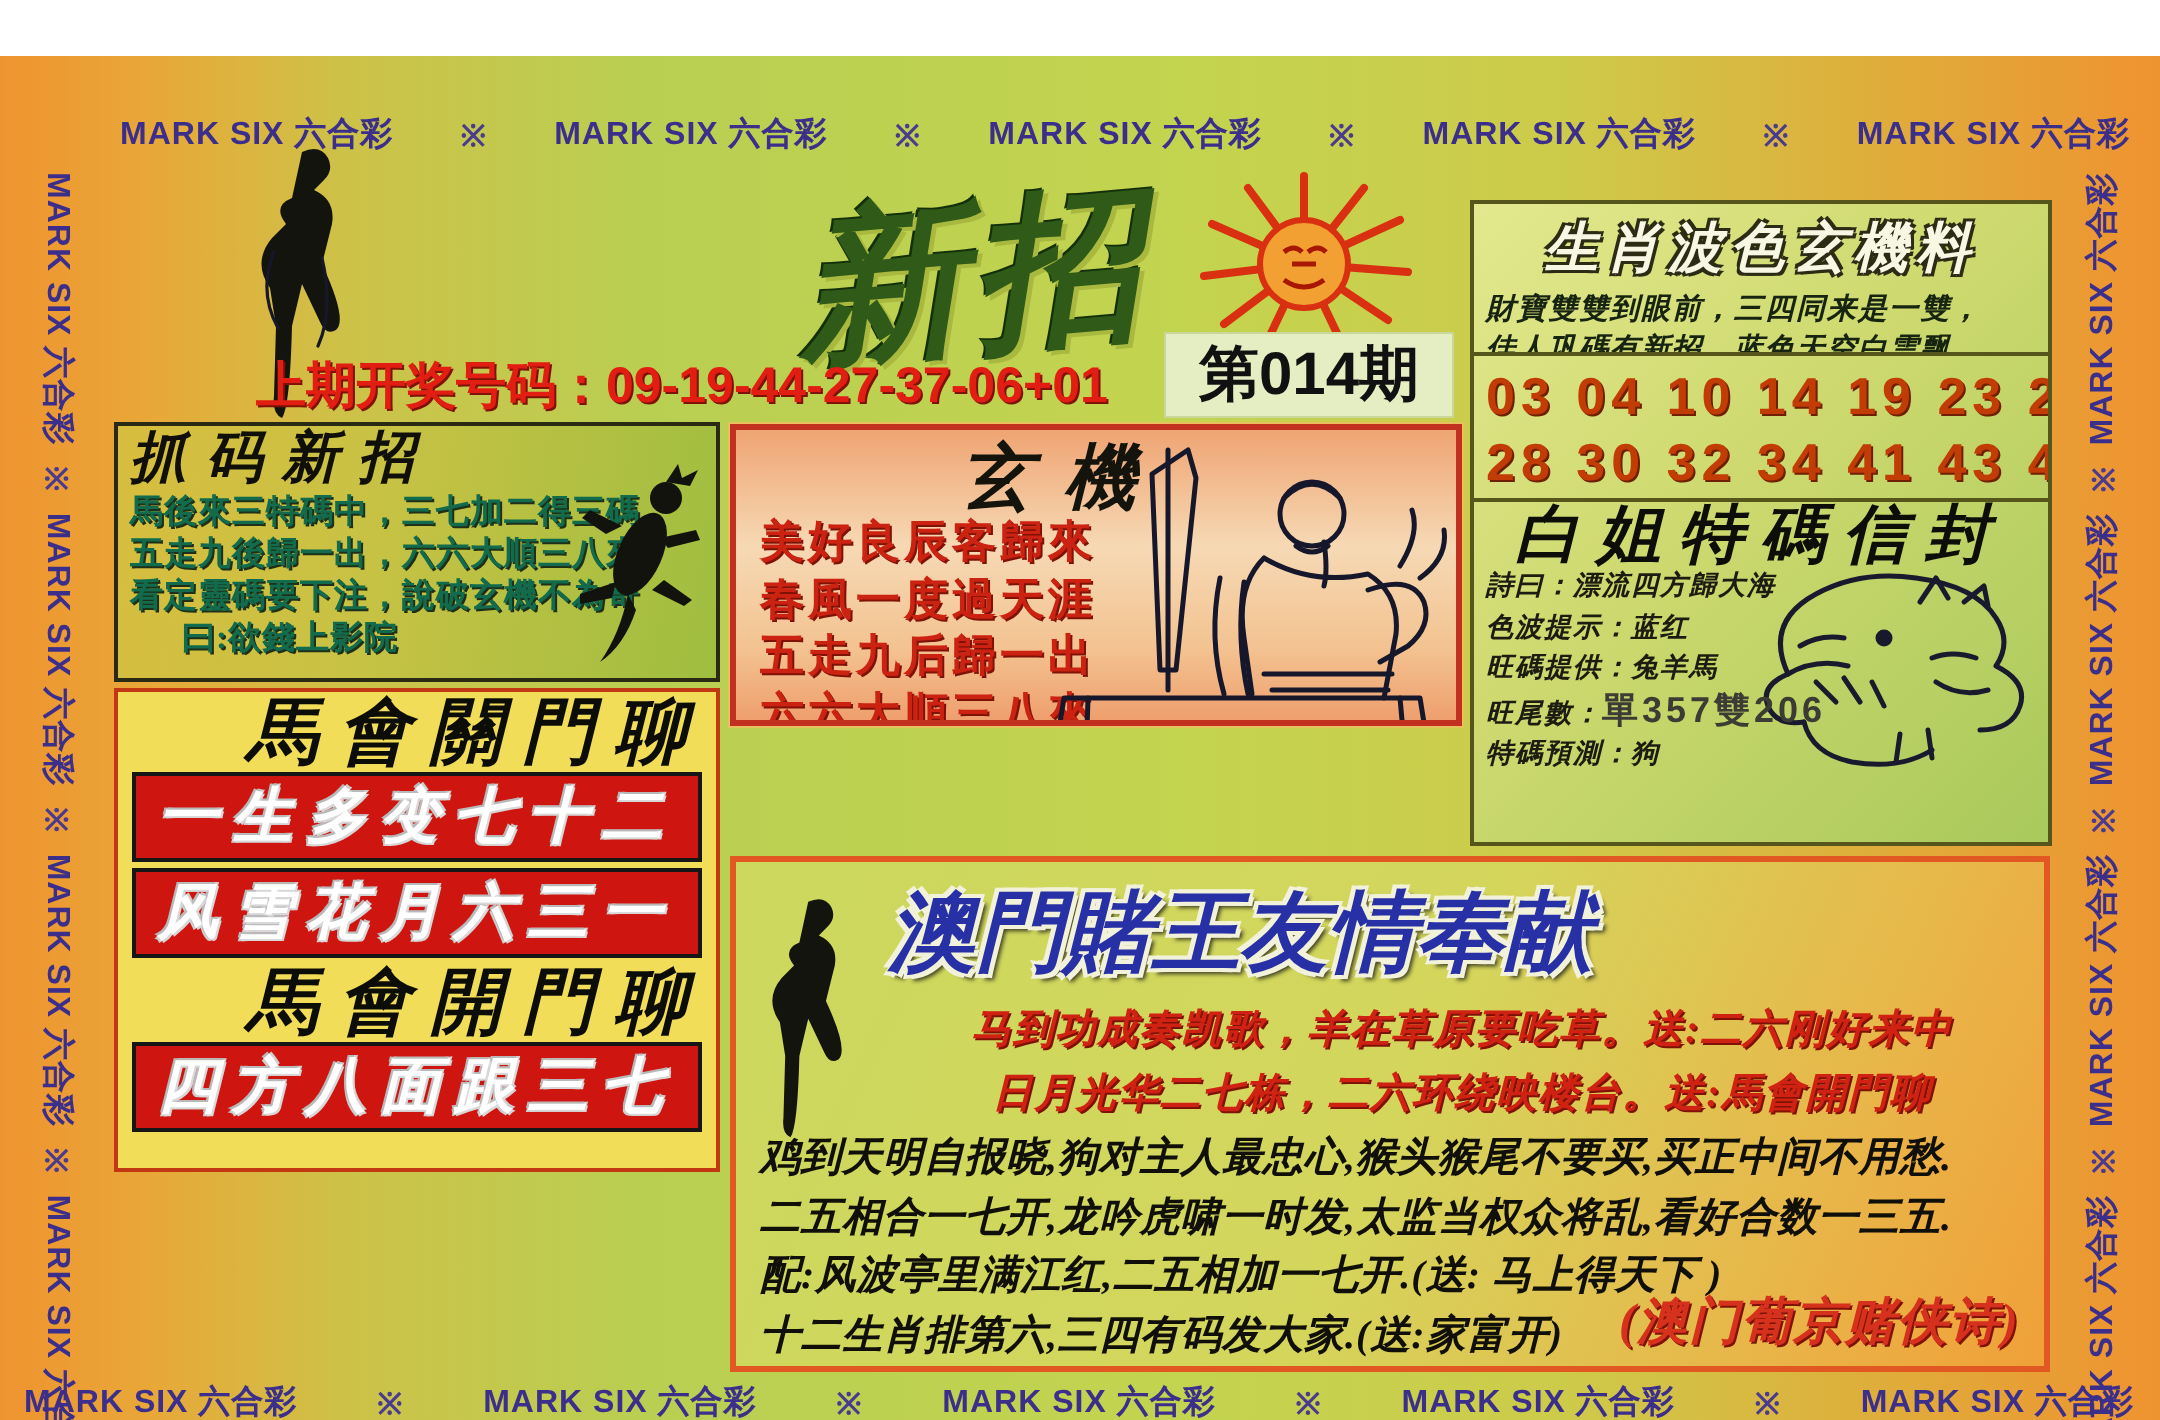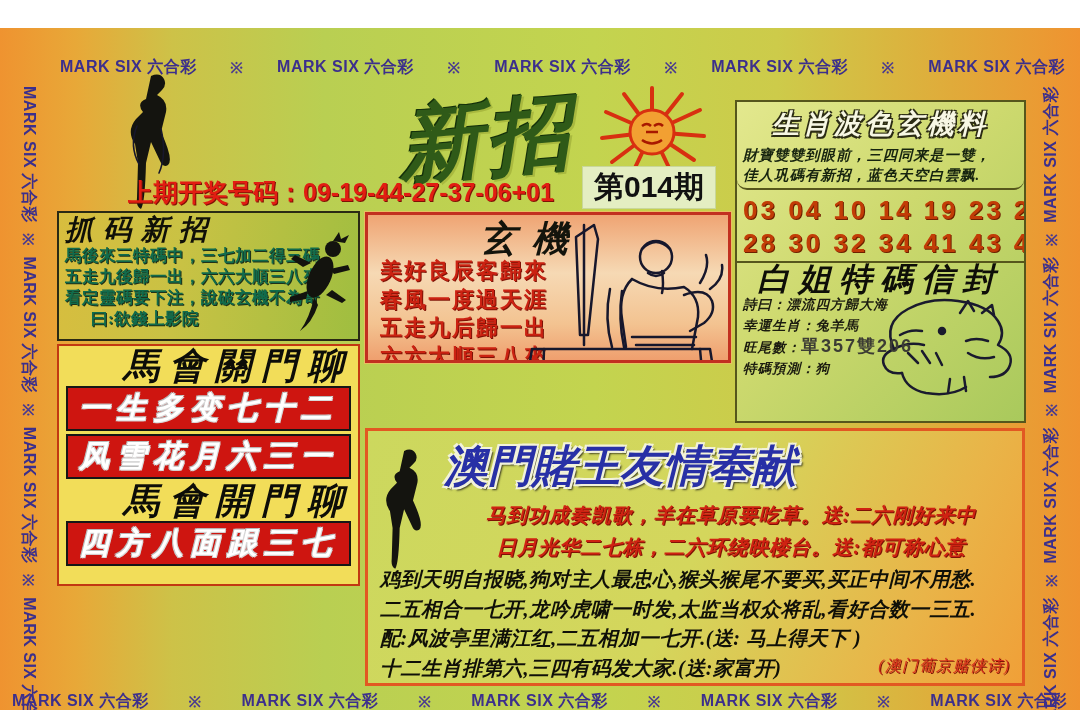--- a/index.html
+++ b/index.html
@@ -34,21 +34,21 @@
     letter-spacing:4px; transform:rotate(-5deg);
     text-shadow:2px 2px 0 #a9b93f, -1px -1px 0 #14300a;
   }
   #sun-icon { position:absolute; left:596px; top:56px; width:112px; height:96px; }
   #last-draw {
     position:absolute; left:128px; top:148px; white-space:nowrap;
     font-family:"Liberation Sans", sans-serif; font-weight:700; font-size:25px;
     color:#e21d12; text-shadow:1px 1px 0 #7e1206;
   }
   #issue-band {
-    position:absolute; left:582px; top:138px; width:134px; height:43px;
+    position:absolute; left:582px; top:138px; width:145px; height:43px;
     background:#e4eec2; border:1px solid #c9d79a;
     display:flex; align-items:center; justify-content:center;
     font-family:"Liberation Sans", sans-serif; font-weight:700; font-size:30px; color:#111;
   }
   
   #zhuama-box {
     position:absolute; left:57px; top:183px; width:303px; height:130px;
     border:2px solid #2a2a14;
     background:linear-gradient(100deg,#d8bd3e 0%, #c9c244 40%, #9fbe40 100%);
     padding:2px 6px; overflow:hidden;
@@ -101,21 +101,21 @@
     font-size:24px; font-weight:900; font-style:italic; color:#17172c;
     letter-spacing:4px; transform:rotate(-3deg);
   }
   
   #right-panel {
     position:absolute; left:735px; top:72px; width:291px; height:323px;
     border:2px solid #56561c;
     background:linear-gradient(135deg,#e3e88e 0%, #cdd96e 45%, #a9c95c 100%);
   }
   .rp-cell { border-bottom:2px solid #56561c; padding:1px 6px; overflow:hidden; }
-  #rp-zodiac { height:88px;border-radius:10px; }
+  #rp-zodiac { height:76px; }
   #rp-zodiac-title { text-align:center; font-size:27px; font-weight:900; font-style:italic;
     color:#f7f7e3; letter-spacing:4px; line-height:42px;
     text-shadow:-1.5px -1.5px 0 #2c2c14, 1.5px -1.5px 0 #2c2c14, -1.5px 1.5px 0 #2c2c14, 1.5px 1.5px 0 #2c2c14; }
   .rp-zodiac-line { font-size:14.5px; font-weight:700; font-style:italic; color:#17240f;
     line-height:20px; letter-spacing:1px; white-space:nowrap; }
   #rp-numbers { height:73px; padding-top:4px; }
   .rp-num-row { font-family:"Liberation Sans", sans-serif; font-weight:700; font-size:26px;
     color:#c23c06; letter-spacing:3px; line-height:33px; text-shadow:1px 1px 0 #6e2000;
     white-space:nowrap; }
   #rp-baijie { height:156px; border-bottom:none; position:relative; }
@@ -141,21 +141,21 @@
     white-space:nowrap;
   }
   #macau-red-lines { position:absolute; left:80px; top:68px; width:566px; text-align:center; }
   .macau-red-line { font-size:20px; font-weight:900; font-style:italic; color:#cf2212;
     line-height:32px; letter-spacing:1px; text-shadow:1px 1px 0 #7e1206; white-space:nowrap; }
   #macau-black-lines { position:absolute; left:12px; top:134px; }
   .macau-black-line { font-size:20px; font-weight:700; font-style:italic; color:#101008;
     line-height:29.5px; letter-spacing:.5px; white-space:nowrap; }
   #macau-signature {
     position:absolute; right:12px; bottom:6px;
-    font-size:16px; font-weight:400; font-style:italic; color:#d6311c;
+    font-size:25px; font-weight:700; font-style:italic; color:#d6311c;
     text-shadow:1px 1px 0 #7e1206; letter-spacing:1px;
   }
   svg .ink { stroke:#17172c; fill:none; stroke-width:2.5; stroke-linecap:round; stroke-linejoin:round; }
 </style>
 </head>
 <body>
 
 <div id="canvas">
 
   <div class="strip strip-top">
@@ -302,21 +302,22 @@
       <div class="rp-zodiac-line">財寶雙雙到眼前，三四同来是一雙，</div>
       <div class="rp-zodiac-line">佳人巩碼有新招，蓝色天空白雲飘.</div>
     </div>
     <div class="rp-cell" id="rp-numbers">
       <div class="rp-num-row">03 04 10 14 19 23 25</div>
       <div class="rp-num-row">28 30 32 34 41 43 45 47</div>
     </div>
     <div class="rp-cell" id="rp-baijie">
       <div id="rp-baijie-title">白姐特碼信封</div>
       <div class="bj-line"><span>詩曰：</span><span>漂流四方歸大海</span></div>
-      <div class="bj-line"><span>幸運生肖：</span><span>兔羊馬</span></div>
+      <div class="bj-line"><span>色波提示：</span><span>蓝红</span></div>
+      <div class="bj-line"><span>旺碼提供：</span><span>兔羊馬</span></div>
       <div class="bj-line"><span>旺尾數：</span><span class="bj-big">單357雙206</span></div>
       <div class="bj-line"><span>特碼預測：</span><span>狗</span></div>
       <svg id="tiger" viewBox="0 0 160 126">
         <g class="ink" style="stroke:#1a1a2e">
           <path d="M30,58 q-12,-26 14,-40 q22,-12 50,-8 q30,4 40,20 q8,12 0,24 q16,8 12,20 q-4,12 -20,12"></path>
           <path d="M30,58 q-14,6 -10,16 q4,10 18,8"></path>
           <path d="M38,82 q4,16 24,20 q24,4 40,-6"></path>
           <path d="M30,58 q14,-8 30,-4 M36,44 q10,-6 22,-4"></path>
           <path d="M44,62 l10,10 M58,60 l8,12 M72,62 l6,12"></path>
           <circle cx="78" cy="40" r="3" fill="#1a1a2e"></circle>
@@ -328,21 +329,21 @@
     </div>
   </div>
 
   <div id="macau-box">
     <svg id="lady-macau" class="lady" viewBox="0 0 70 142">
       <path fill="#14140f" d="M34,2 q9,-4 13,3 q3,6 -2,11 l-5,5 q11,5 9,17 l-5,20 q13,28 7,33 q-5,3 -8,-4 l-9,-19 -5,21 q-1,40 -5,46 q-5,-2 -4,-11 l1,-35 -3,-19 q-9,-13 1,-25 l7,-7 q-7,-9 3,-13 z"></path>
     </svg>
     <div id="macau-title">澳門賭王友情奉献</div>
     <div id="macau-red-lines">
       <div class="macau-red-line">马到功成奏凯歌，羊在草原要吃草。送:二六刚好来中</div>
-      <div class="macau-red-line">日月光华二七栋，二六环绕映楼台。送:都可称心意</div>
+      <div class="macau-red-line">日月光华二七栋，二六环绕映楼台。送:馬會開門聊</div>
     </div>
     <div id="macau-black-lines">
       <div class="macau-black-line">鸡到天明自报晓,狗对主人最忠心,猴头猴尾不要买,买正中间不用愁.</div>
       <div class="macau-black-line">二五相合一七开,龙吟虎啸一时发,太监当权众将乱,看好合数一三五.</div>
       <div class="macau-black-line">配:风波亭里满江红,二五相加一七开.(送: 马上得天下 )</div>
       <div class="macau-black-line">十二生肖排第六,三四有码发大家.(送:家富开)</div>
     </div>
     <div id="macau-signature">(澳门葡京赌侠诗)</div>
   </div>
 

